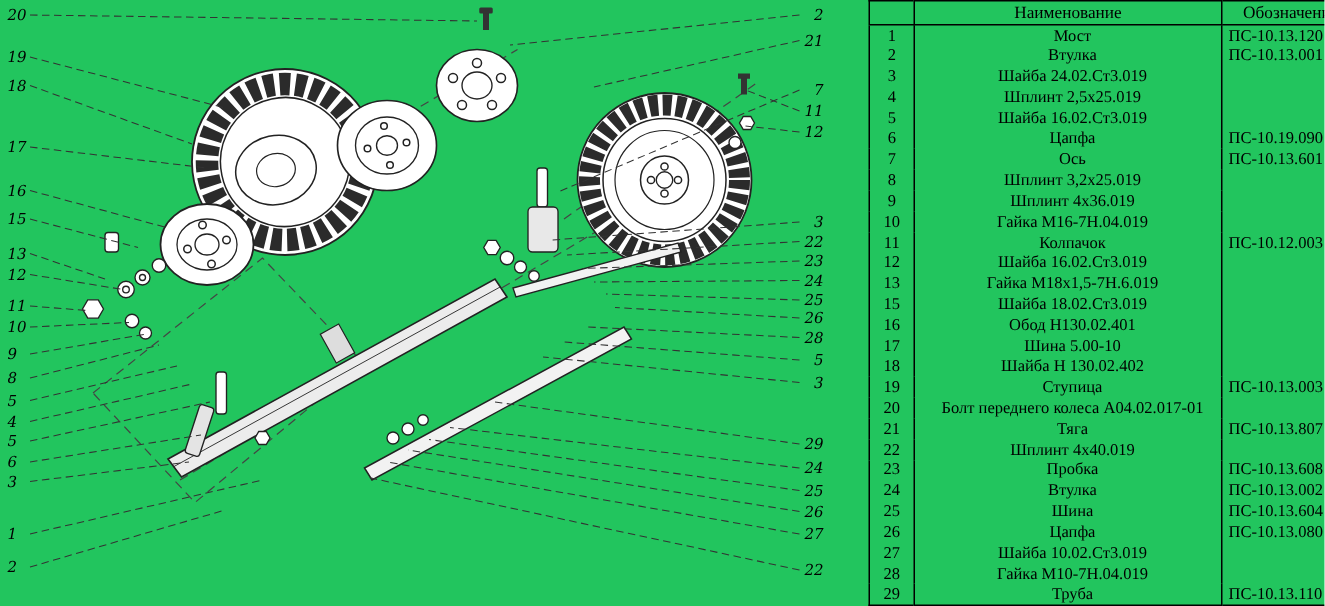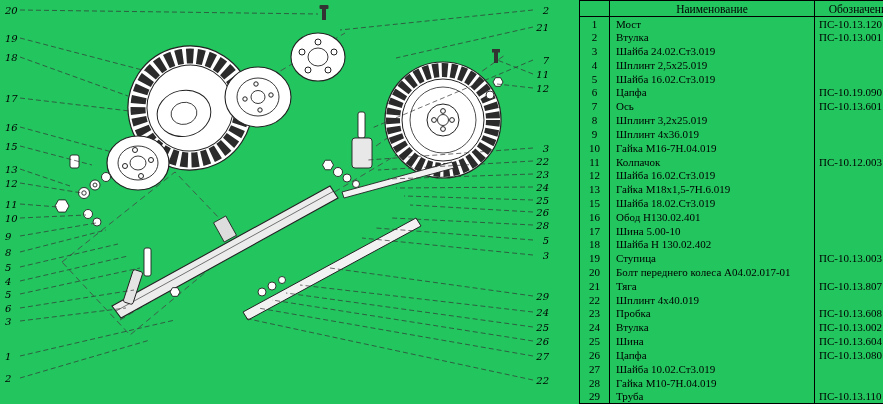--- a/index.html
+++ b/index.html
@@ -9,21 +9,21 @@
 
   .diagram-panel { position:absolute; left:0; top:0; width:555px; height:404px; }
   .diagram-panel svg { display:block; }
 
   .table-panel { position:absolute; left:579px; top:0; width:328px; height:404px; }
   table.parts { width:100%; height:100%; border-collapse:collapse; table-layout:fixed;
                 font-size:11px; border:1px solid #000; }
   table.parts th { font-weight:normal; font-size:11.5px; height:16px;
                    border-bottom:1px solid #000; text-align:center; }
   th.col-num, td.col-num { width:30px; text-align:center; border-right:1px solid #000; }
-  th.col-name, td.col-name { text-align:left; border-right:1px solid #000; }
+  th.col-name, td.col-name { text-align:center; border-right:1px solid #000; }
   td.col-name { padding-left:6px; }
   th.col-des, td.col-des { width:92px; text-align:left; }
   td.col-des { padding-left:4px; }
   td { height:13px; line-height:12px; white-space:nowrap; overflow:hidden; }
 
   .callout-num { font:italic 10px "DejaVu Serif", serif; fill:#000; }
   .leader-line { stroke:#333; stroke-width:0.7; stroke-dasharray:5 3; fill:none; }
 </style>
 </head>
 <body>

